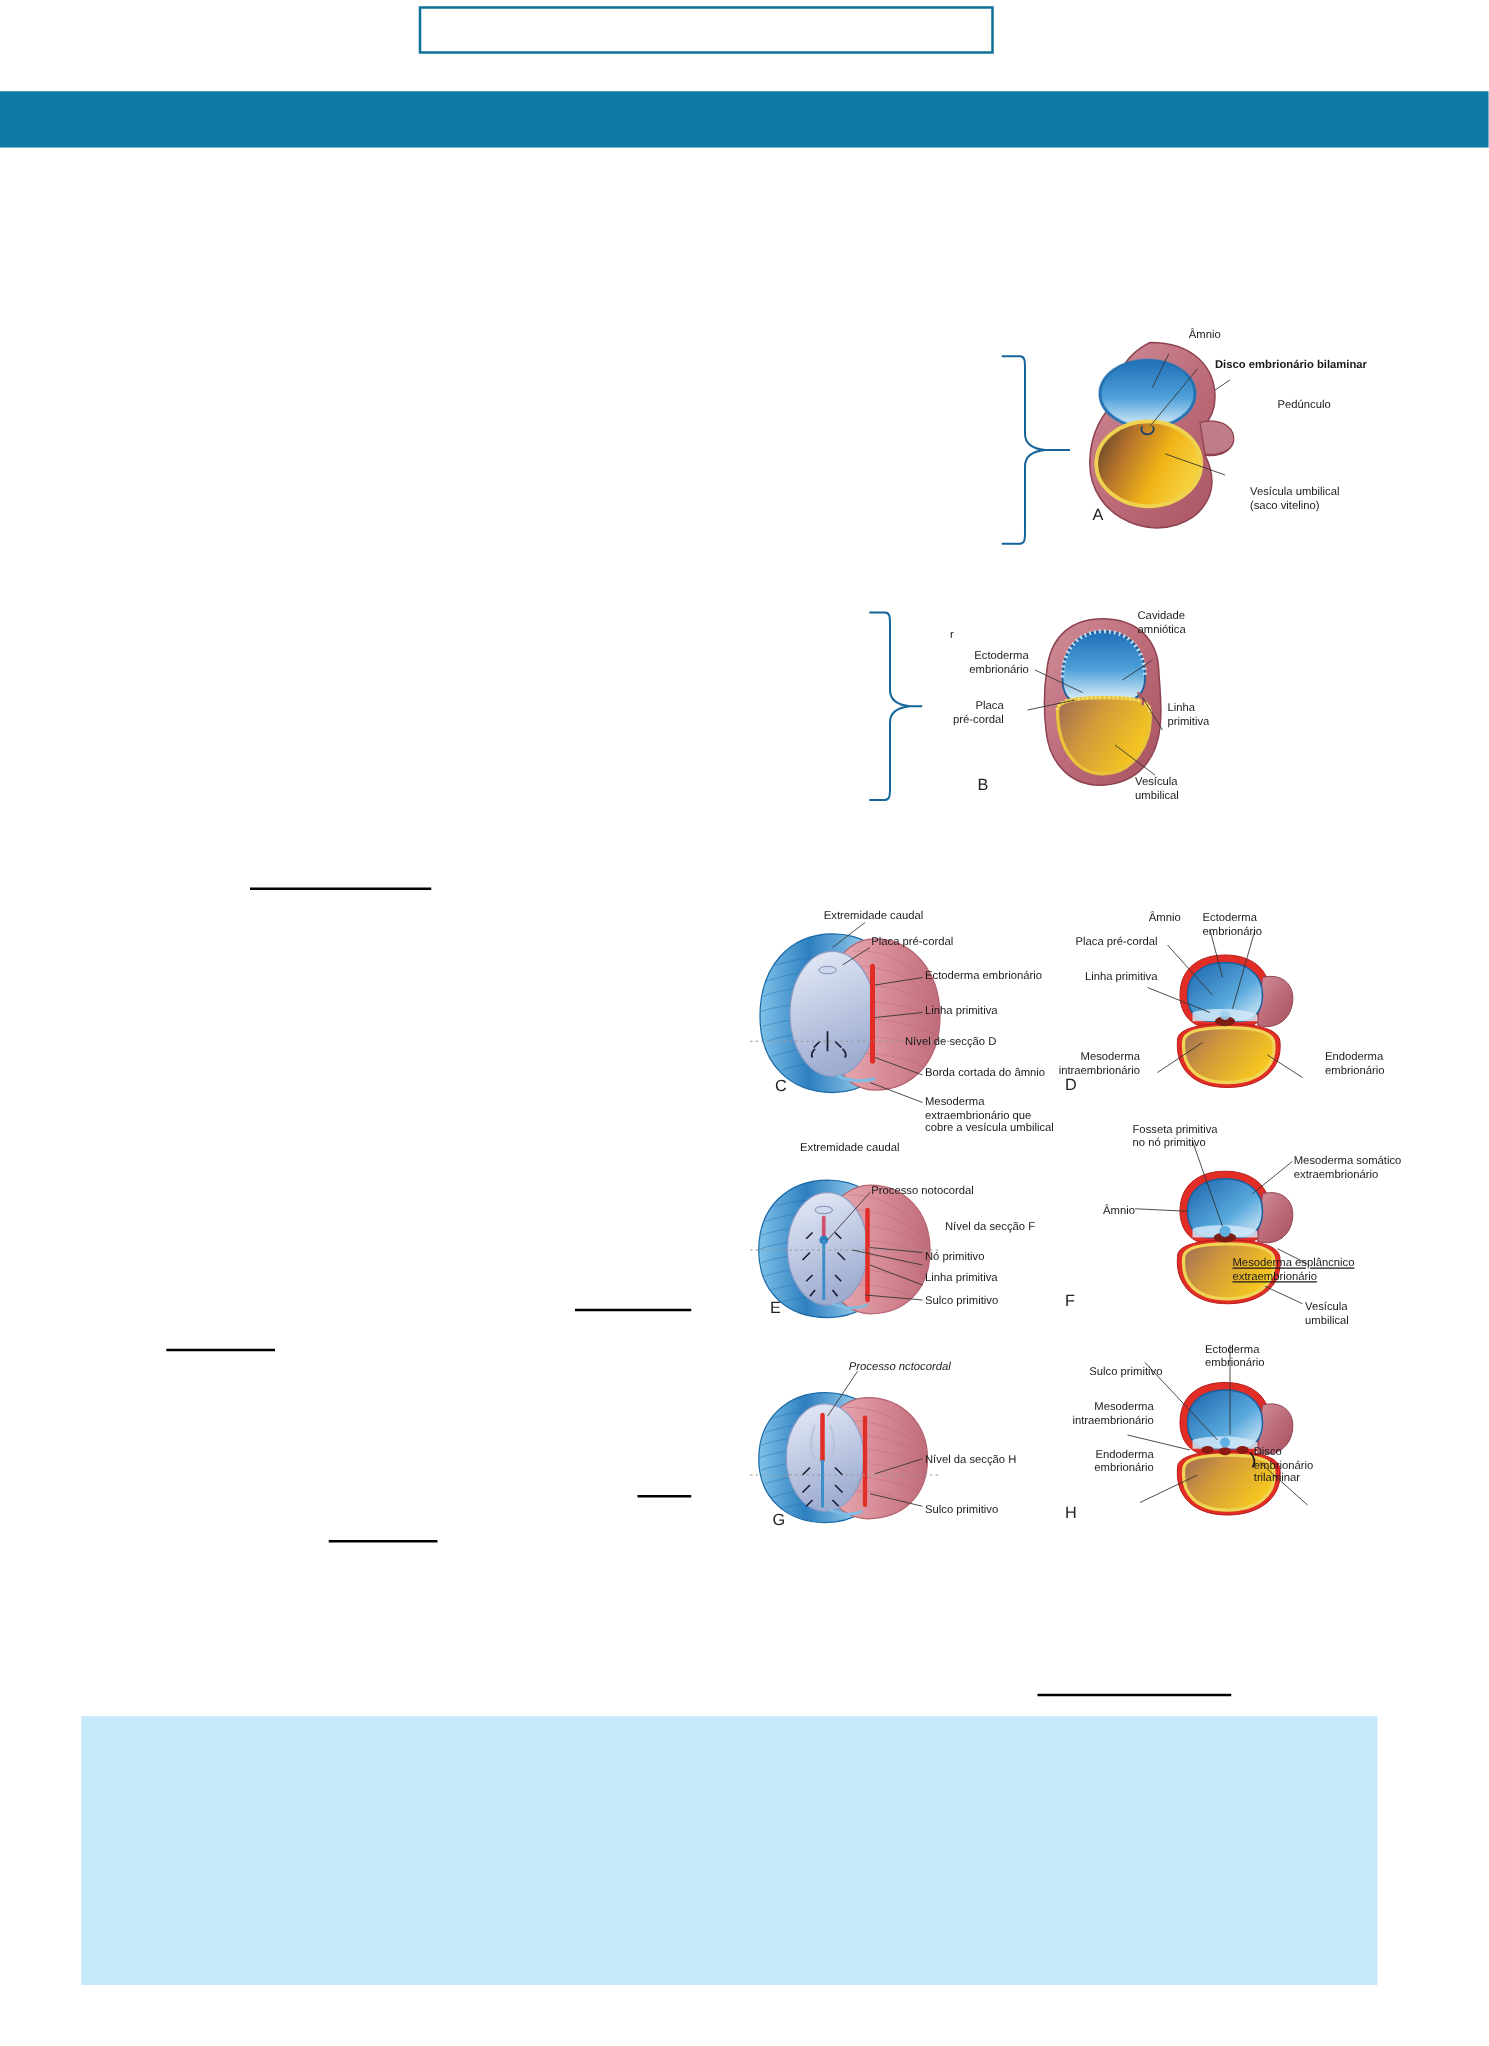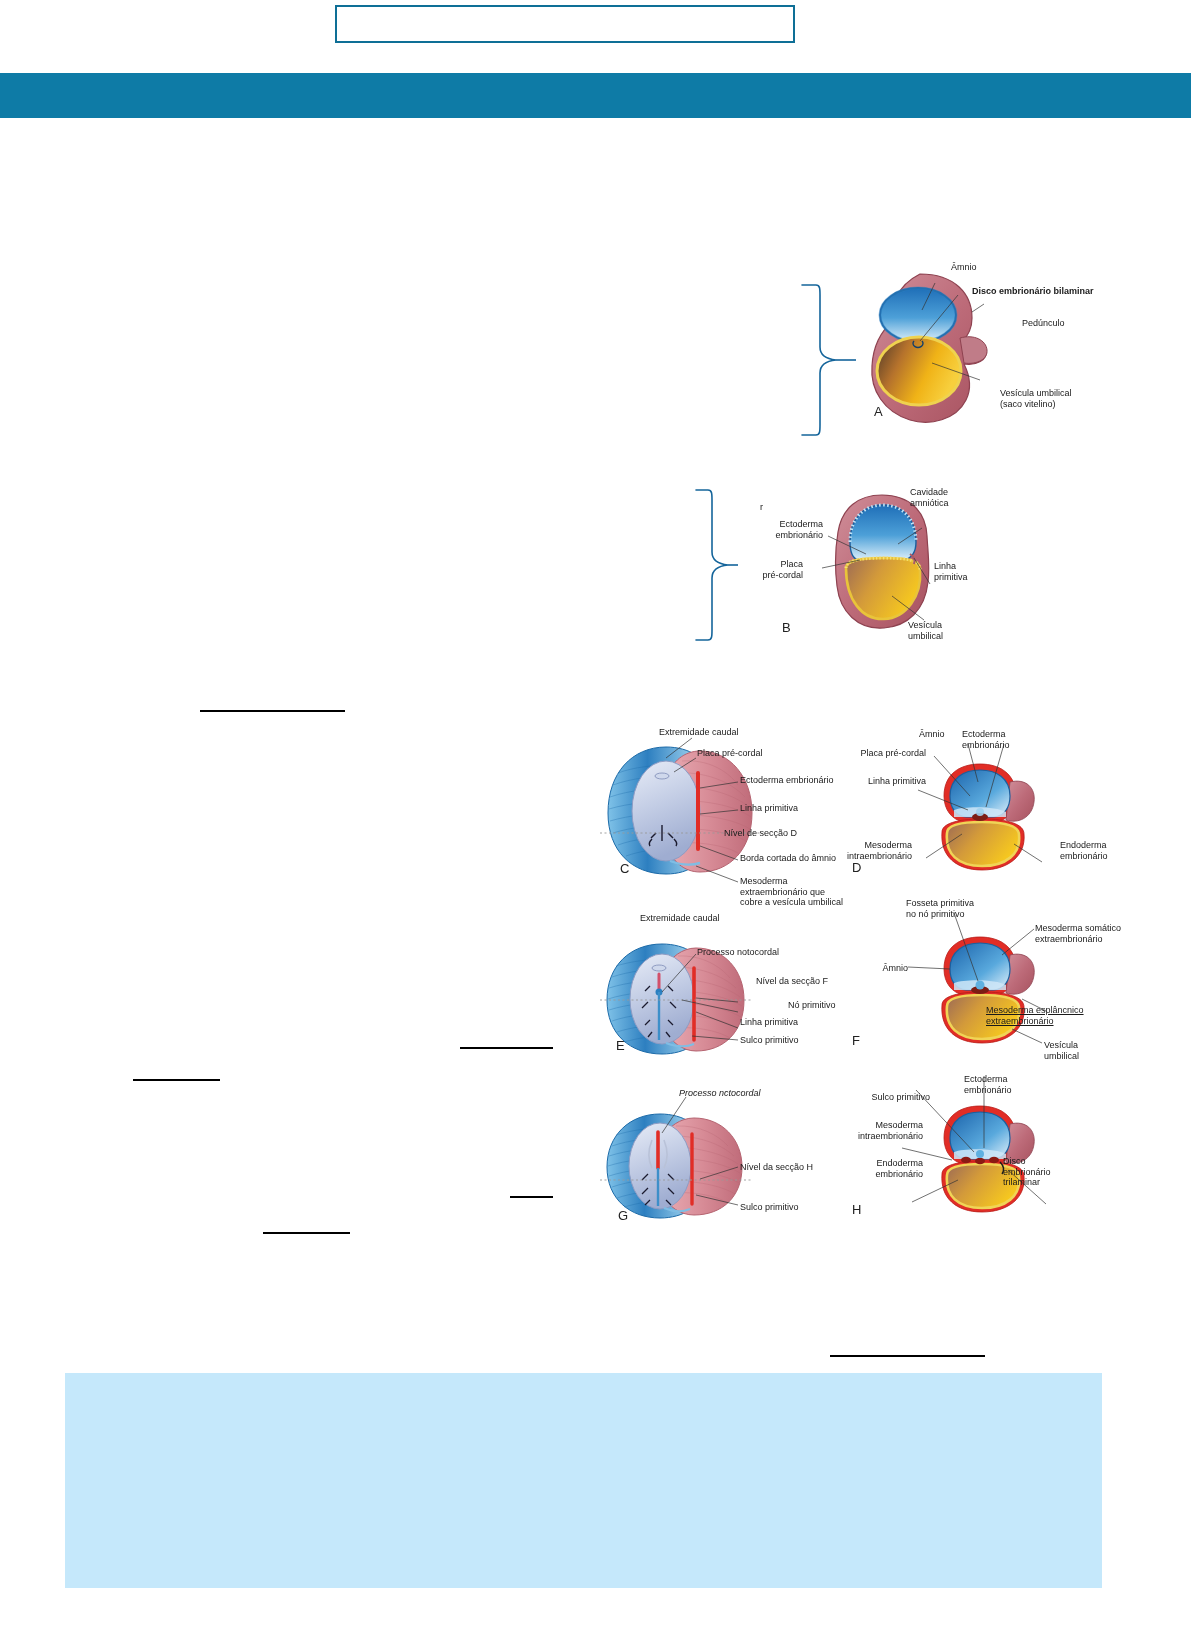--- a/index.html
+++ b/index.html
@@ -340,21 +340,21 @@
         <path d="M48 92 l-4 5"></path>
           <path d="M62 92 l4 5"></path>
       </g>
       <path d="M-4 60 L148 60" stroke="#999" stroke-width="0.9" stroke-dasharray="2 2.5"></path>
       <path d="M62 103 q16 6 28 1" stroke="#7fbde4" stroke-width="2.2" fill="none"></path>
     </svg>
     <div class="plabel" style="left:12px;top:98px;">E</div>
   </div>
   <div class="lbl" style="left:697px;top:947px;">Processo notocordal</div>
   <div class="lbl" style="left:740px;top:976px;margin-left:16px;">Nível da secção F</div>
-  <div class="lbl" style="left:740px;top:1000px;margin-left:48px;">Nó primitivo</div>
+  <div class="lbl" style="left:740px;top:1000px;">Nó primitivo</div>
   <div class="lbl" style="left:740px;top:1017px;">Linha primitiva</div>
   <div class="lbl" style="left:740px;top:1035px;">Sulco primitivo</div>
   <svg class="brace" style="left:604px;top:940px;" width="200" height="130">
     <g stroke="#333" stroke-width="0.7" fill="none">
       <path d="M92 14 L58 52"></path>
       <path d="M134 62 L92 58"></path>
       <path d="M134 72 L78 60"></path>
       <path d="M134 88 L92 72"></path>
       <path d="M134 100 L88 96"></path>
     </g>

